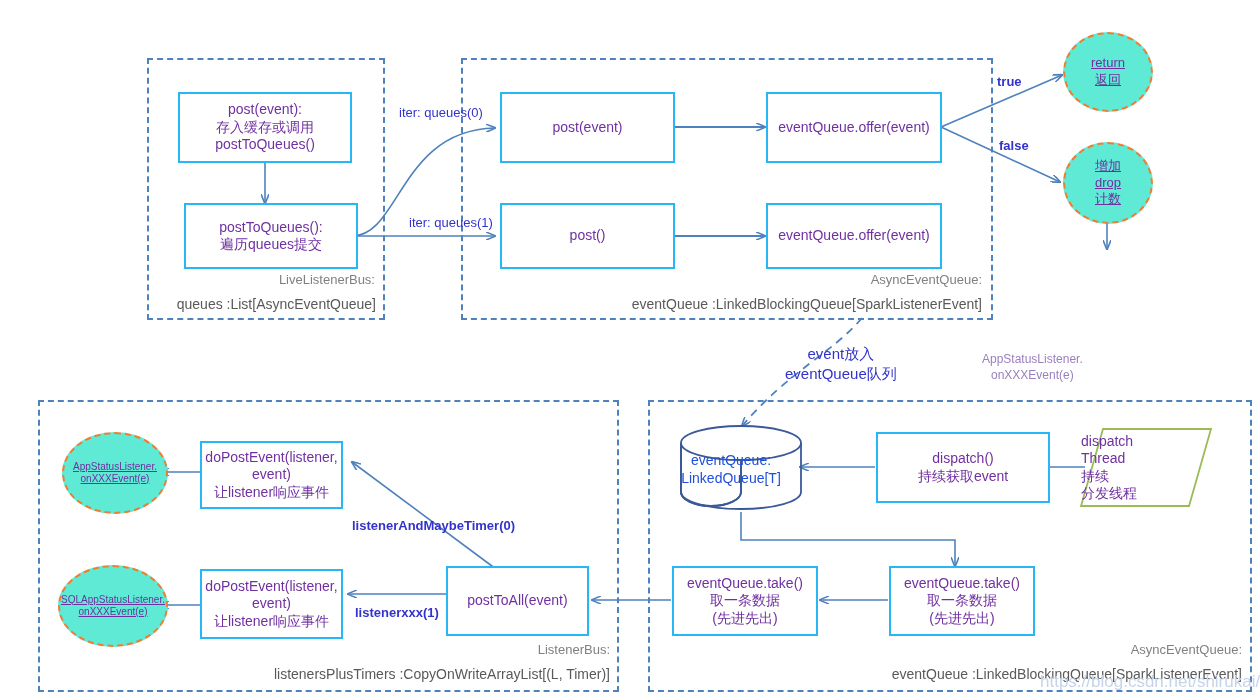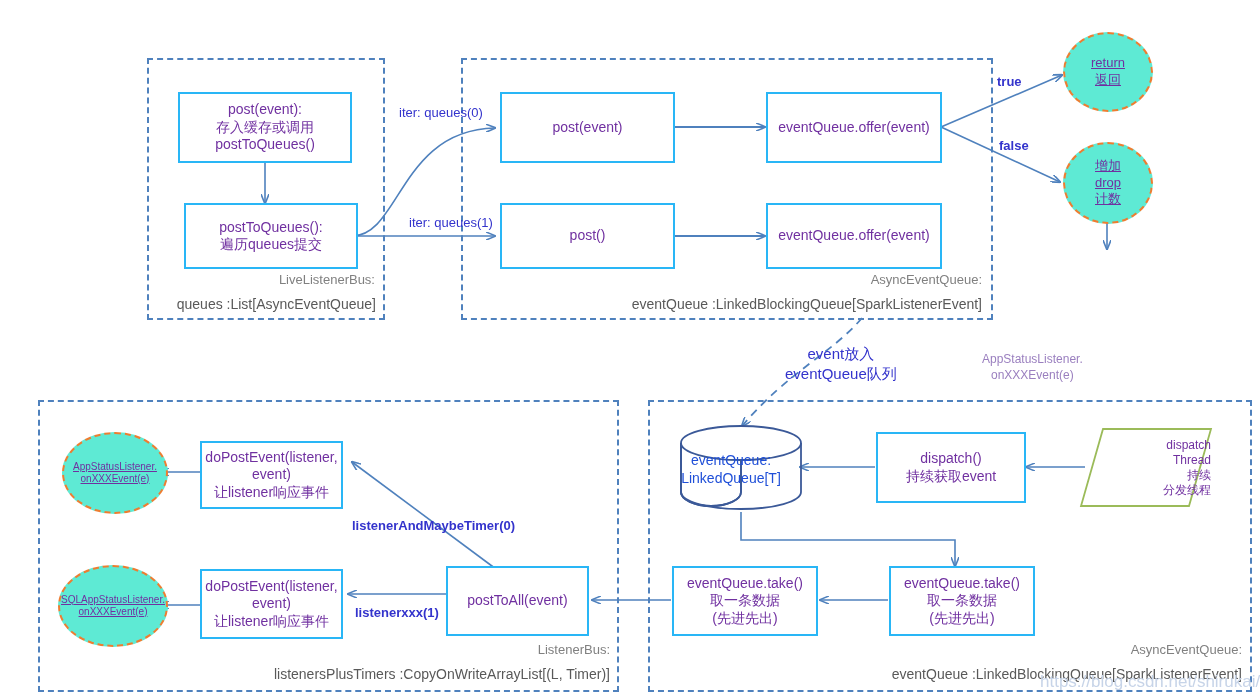--- a/index.html
+++ b/index.html
@@ -23,22 +23,22 @@
            color:#7030a0;font-size:13px;line-height:1.3;box-sizing:border-box;text-decoration:underline;}
   .ellipse.tiny{font-size:10px;line-height:1.25;}
 
   
   .cyl{position:absolute;}
   .cyl .label{position:absolute;left:0;right:0;top:50%;transform:translateY(-50%);
               text-align:center;color:#1f4fd8;font-size:14px;line-height:1.25;}
 
   
   .para{position:absolute;}
-  .para .label{position:absolute;left:11px;right:0;top:50%;transform:translateY(-50%);
-               text-align:right;color:#7030a0;font-size:12px;line-height:1.25;}
+  .para .label{position:absolute;left:0;right:0;top:50%;transform:translateY(-50%);
+               text-align:left;color:#7030a0;font-size:14px;line-height:1.25;}
 
   
   .elabel{position:absolute;color:#3333cc;font-size:13px;white-space:nowrap;font-weight:bold;}
   .elabel.plain{font-weight:normal;}
   .note{position:absolute;color:#9a7fbf;font-size:12px;text-align:center;line-height:1.3;white-space:nowrap;}
   .bignote{position:absolute;color:#3333cc;font-size:15px;text-align:center;line-height:1.3;white-space:nowrap;}
   .watermark{position:absolute;color:#c7d4e8;font-size:17px;white-space:nowrap;}
   .ml{white-space:pre-line;}
 </style>
 </head>
@@ -162,21 +162,21 @@
 
   <div class="group" style="left:648px;top:400px;width:600px;height:288px;"></div>
   <div class="group-title" style="left:960px;top:642px;width:282px;">AsyncEventQueue:</div>
   <div class="group-sub" style="left:840px;top:666px;width:402px;">eventQueue :LinkedBlockingQueue[SparkListenerEvent]</div>
 
   <div class="cyl" style="left:681px;top:426px;width:100px;height:86px;">
     <div class="label ml">eventQueue:
 LinkedQueue[T]</div>
   </div>
 
-  <div class="box ml" style="left:876px;top:432px;width:150px;height:71px;">dispatch()
+  <div class="box ml" style="left:876px;top:432px;width:174px;height:71px;">dispatch()
 持续获取event</div>
 
   <div class="para" style="left:1081px;top:429px;width:130px;height:77px;">
     <div class="label ml">dispatch
 Thread
 持续
 分发线程</div>
   </div>
 
   <div class="box ml" style="left:672px;top:566px;width:146px;height:70px;">eventQueue.take()

